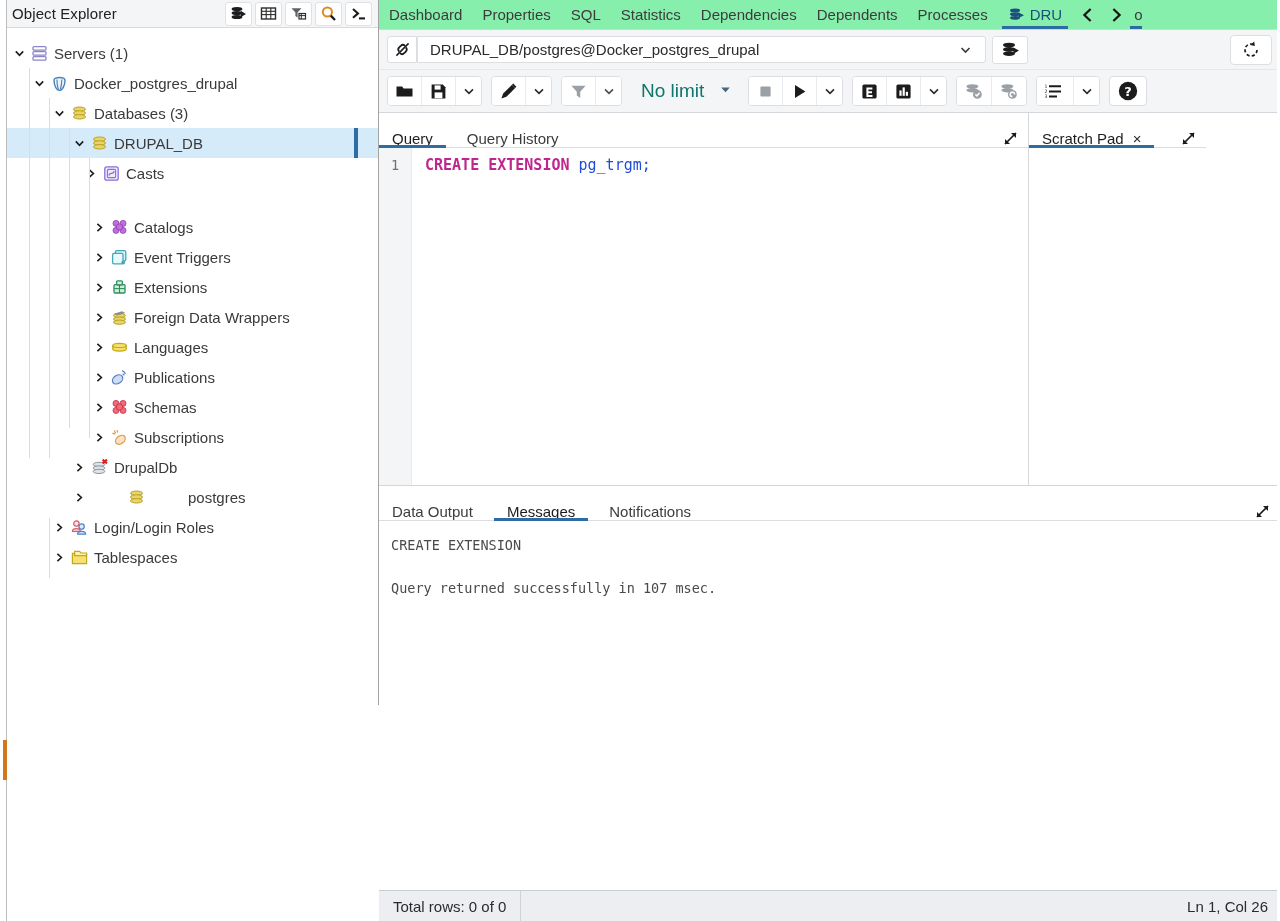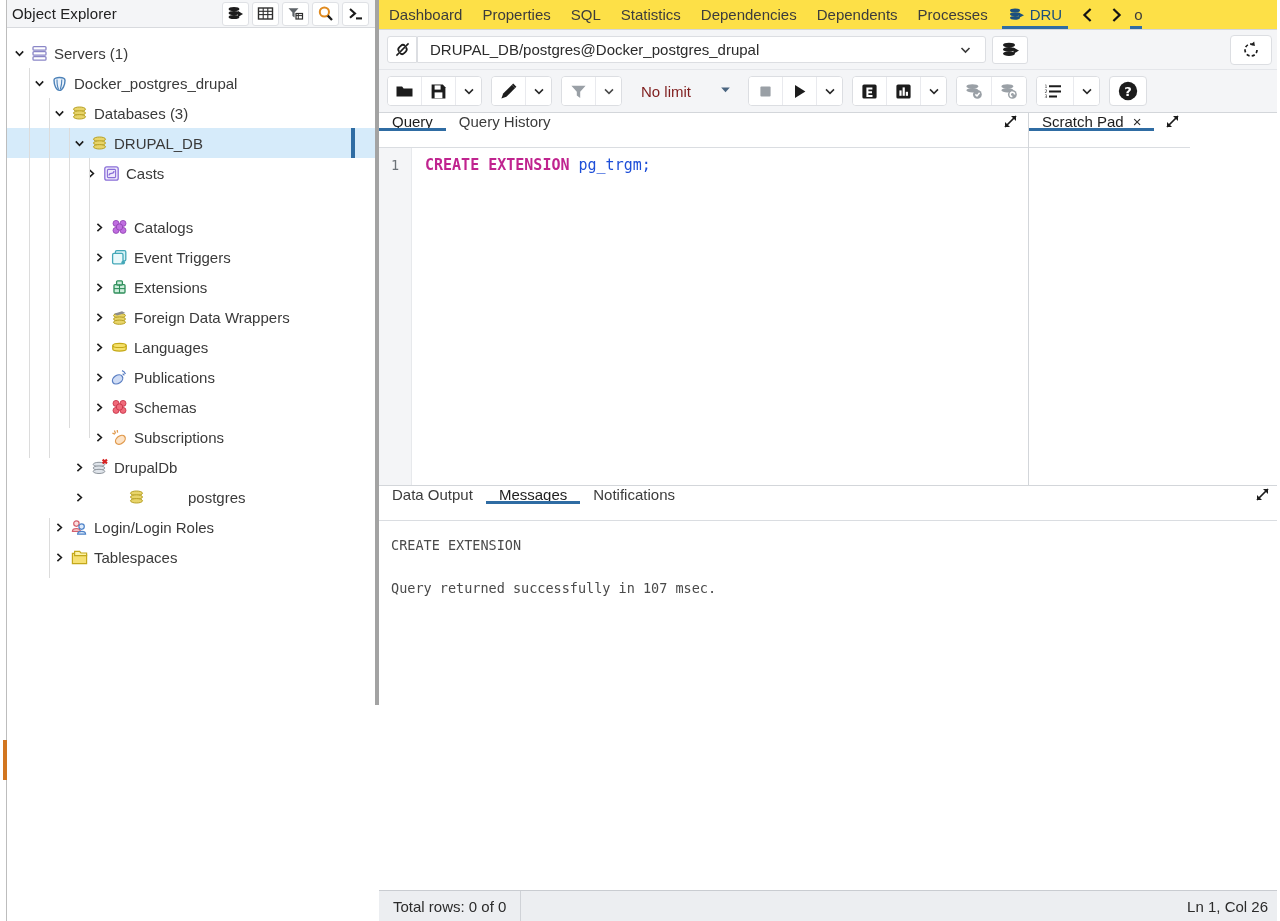--- a/index.html
+++ b/index.html
@@ -10,21 +10,21 @@
     overflow: hidden;
     -webkit-font-smoothing: antialiased;
   }
   #app { position: relative; width: 1280px; height: 921px; display: flex; }
 
   
   #explorer {
     position: relative;
     width: 379px; height: 705px;
     background: #ffffff;
-    border-right: 4px solid #a3a3a3;
+    border-right: 1px solid #a3a3a3;
     display: flex; flex-direction: column;
   }
   #explorer-header {
     height: 28px; min-height: 28px;
     background: #f4f5f7;
     border-bottom: 1px solid #d8dade;
     display: flex; align-items: center;
     padding-left: 12px;
   }
   #explorer-title {
@@ -89,21 +89,21 @@
   #main {
     position: relative;
     width: 901px; height: 921px;
     display: flex; flex-direction: column;
     background: #ffffff;
   }
 
   
   #objtabs {
     height: 30px; min-height: 30px;
-    background: #fde047;
+    background: #86efac;
     border-bottom: 1px solid #d3d6da;
     display: flex; align-items: stretch;
     overflow: hidden;
     position: relative;
   }
   .objtab {
     display: flex; align-items: center;
     padding: 0 10px;
     font-size: 15px; color: #3c3c3c;
     cursor: pointer; position: relative;
@@ -201,21 +201,21 @@
   .tb:last-child { border-right: none; }
   .tb.caret { min-width: 25px; padding: 0 4px; }
   .tb.disabled { cursor: default; }
   #limit-grp {
     display: flex; align-items: center;
     height: 30px; padding: 0 6px 0 10px;
     background: #f4f5f7;
     cursor: pointer;
     min-width: 108px;
   }
-  #limit-label { font-size: 15px; color: #7f1d1d; flex: 1; }
+  #limit-label { font-size: 19px; color: #0f766e; flex: 1; }
   #help-btn {
     width: 38px; height: 30px;
     background: #ffffff; border: 1px solid #dcdee2; border-radius: 4px;
     display: flex; align-items: center; justify-content: center;
     cursor: pointer;
   }
 
   
   #split-top { display: flex; height: 372px; min-height: 372px; }
   #editor-pane {
@@ -224,23 +224,24 @@
     border-right: 1px solid #d3d6da;
     background: #ffffff;
   }
   #scratch-pane {
     flex: 1;
     display: flex; flex-direction: row;
     background: #ffffff;
   }
   .tabstrip {
     height: 35px; min-height: 35px;
-    display: flex; align-items: flex-start;
+    display: flex; align-items: flex-end;
     border-bottom: 1px solid #dadde1;
     background: #ffffff;
+    gap: 8px;
   }
   .stab {
     display: flex; align-items: center;
     padding: 0 13px;
     font-size: 15px; color: #3c3c3c;
     cursor: pointer; position: relative;
     white-space: nowrap;
   }
   .stab.active { color: #1d1d1d; }
   .stab.active::after {

